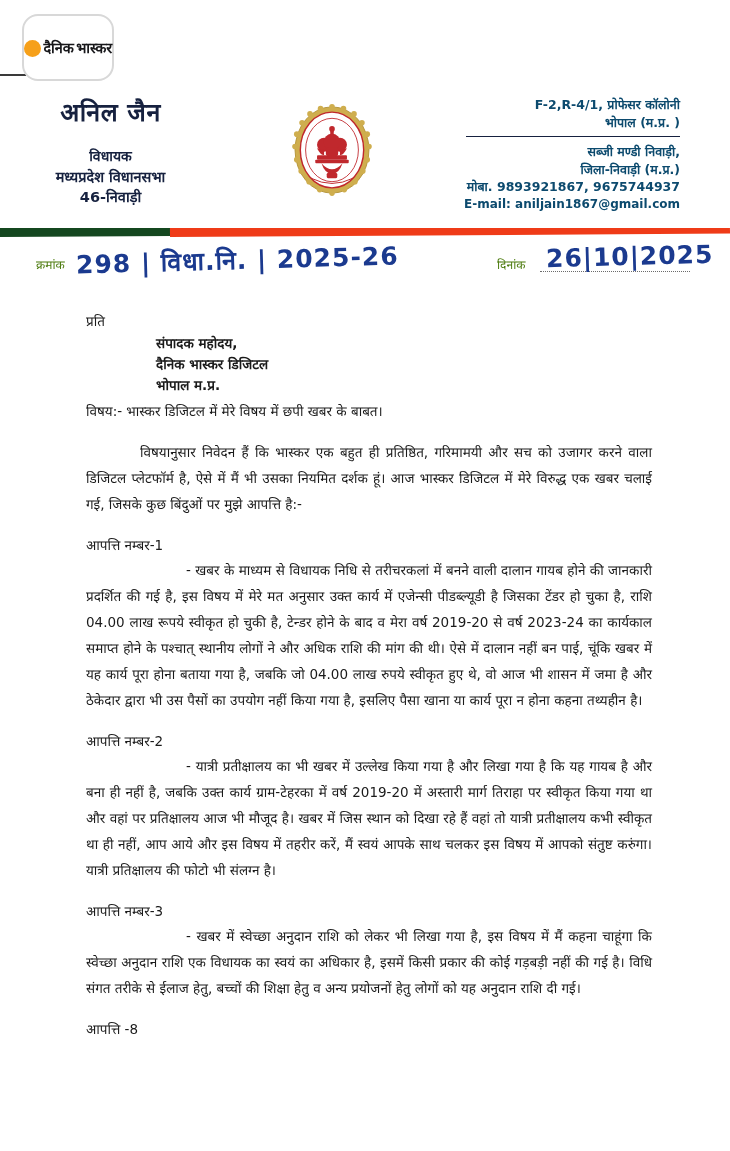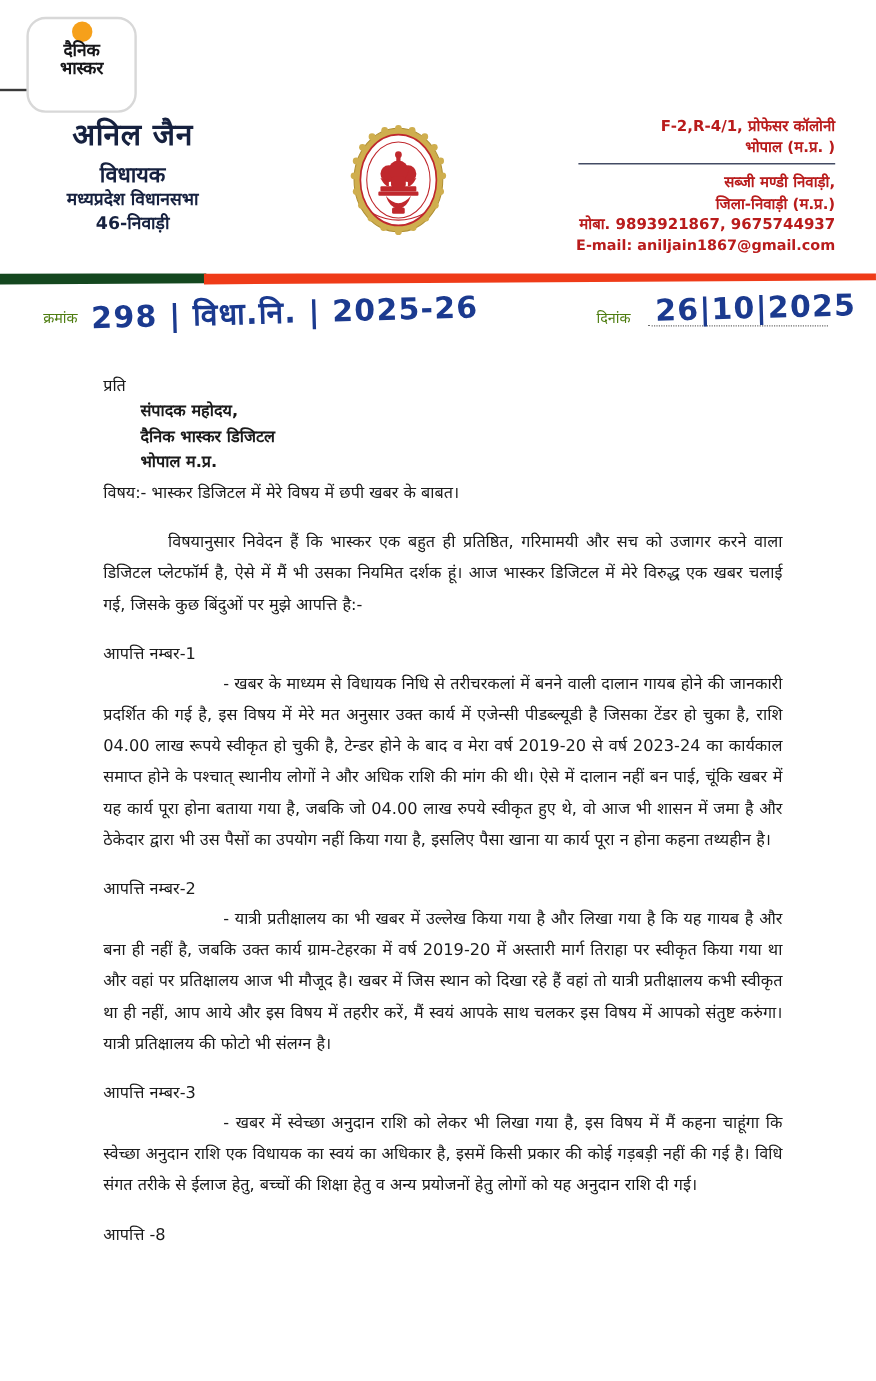--- a/index.html
+++ b/index.html
@@ -33,29 +33,29 @@
     height: 2px;
     background: #3a3a3a;
   }
 
   
   .bhaskar-logo {
     position: absolute;
     left: 22px;
     top: 14px;
     width: 92px;
-    height: 80px;
+    height: 67px;
     background: #ffffff;
     border: 2px solid #d8d8d8;
     border-radius: 16px;
     box-sizing: border-box;
     display: flex;
-    flex-direction: column;
+    flex-direction: row;
     align-items: center;
-    justify-content: flex-start;
+    justify-content: space-between;
     padding-top: 2px;
   }
   .bhaskar-sun {
     width: 17px;
     height: 17px;
     border-radius: 50%;
     background: #f6a01a;
     margin-bottom: 1px;
   }
   .bhaskar-word {
@@ -79,24 +79,24 @@
     font-family: "DejaVu Sans", sans-serif;
   }
   .mla-name {
     font-size: 25px;
     font-weight: bold;
     line-height: 30px;
     letter-spacing: 0.5px;
     text-align: center;
   }
   .mla-role {
-    font-size: 18px;
+    font-size: 14px;
     font-weight: bold;
     line-height: 21px;
-    margin-top: 8px;
+    margin-top: 18px;
     font-family: Liberation Serif, serif;
   }
   .mla-house {
     font-size: 14.5px;
     font-weight: bold;
     line-height: 20px;
   }
   .mla-const {
     font-size: 14.5px;
     font-weight: bold;
@@ -108,25 +108,25 @@
     position: absolute;
     left: 288px;
     top: 100px;
     width: 88px;
     height: 100px;
   }
 
   
   .address-block {
     position: absolute;
-    right: 34px;
+    right: 50px;
     top: 96px;
     width: 300px;
     text-align: right;
-    color: #b91c1c;
+    color: #0c4a6e;
     font-family: "DejaVu Sans", sans-serif;
     font-weight: bold;
   }
   .addr-line {
     font-size: 12.5px;
     line-height: 17.5px;
   }
   .addr-rule {
     border: 0;
     border-top: 1.5px solid #16213f;
@@ -214,21 +214,21 @@
     padding: 0 78px 0 86px;
     color: #1a1a1a;
     font-family: "DejaVu Sans", sans-serif;
   }
   .to-label {
     font-size: 13.5px;
     margin-top: 14px;
     margin-bottom: 3px;
   }
   .to-block {
-    margin-left: 31px;
+    margin-left: 70px;
     font-size: 13.5px;
     font-weight: bold;
     line-height: 21px;
   }
   .subject {
     margin-top: 5px;
     font-size: 13.5px;
     line-height: 21px;
   }
   .para {

